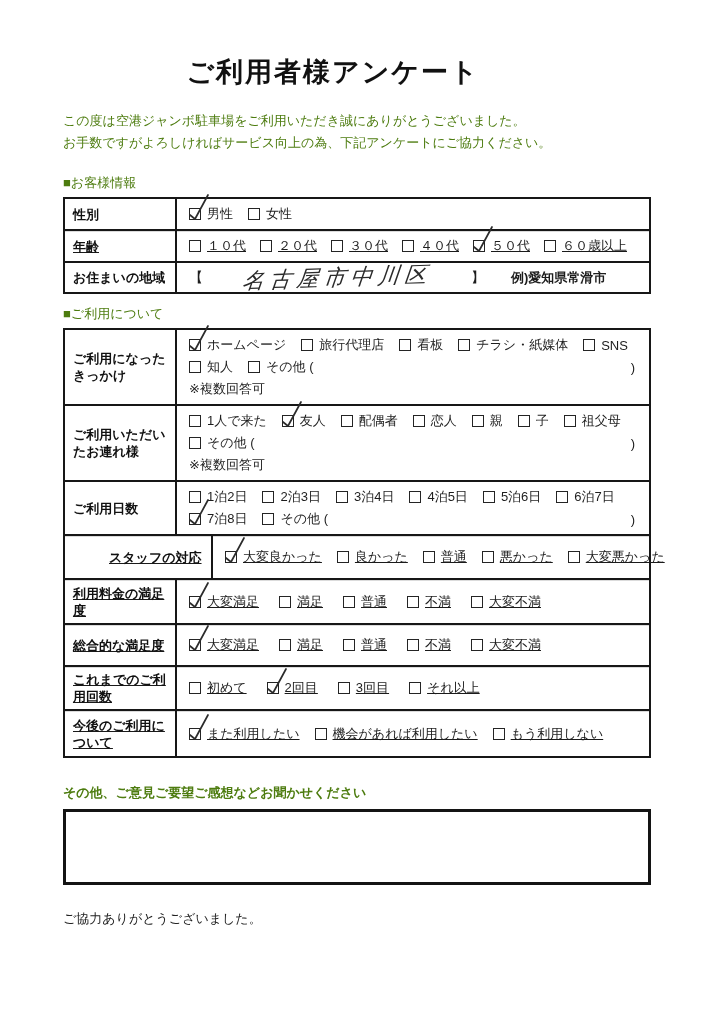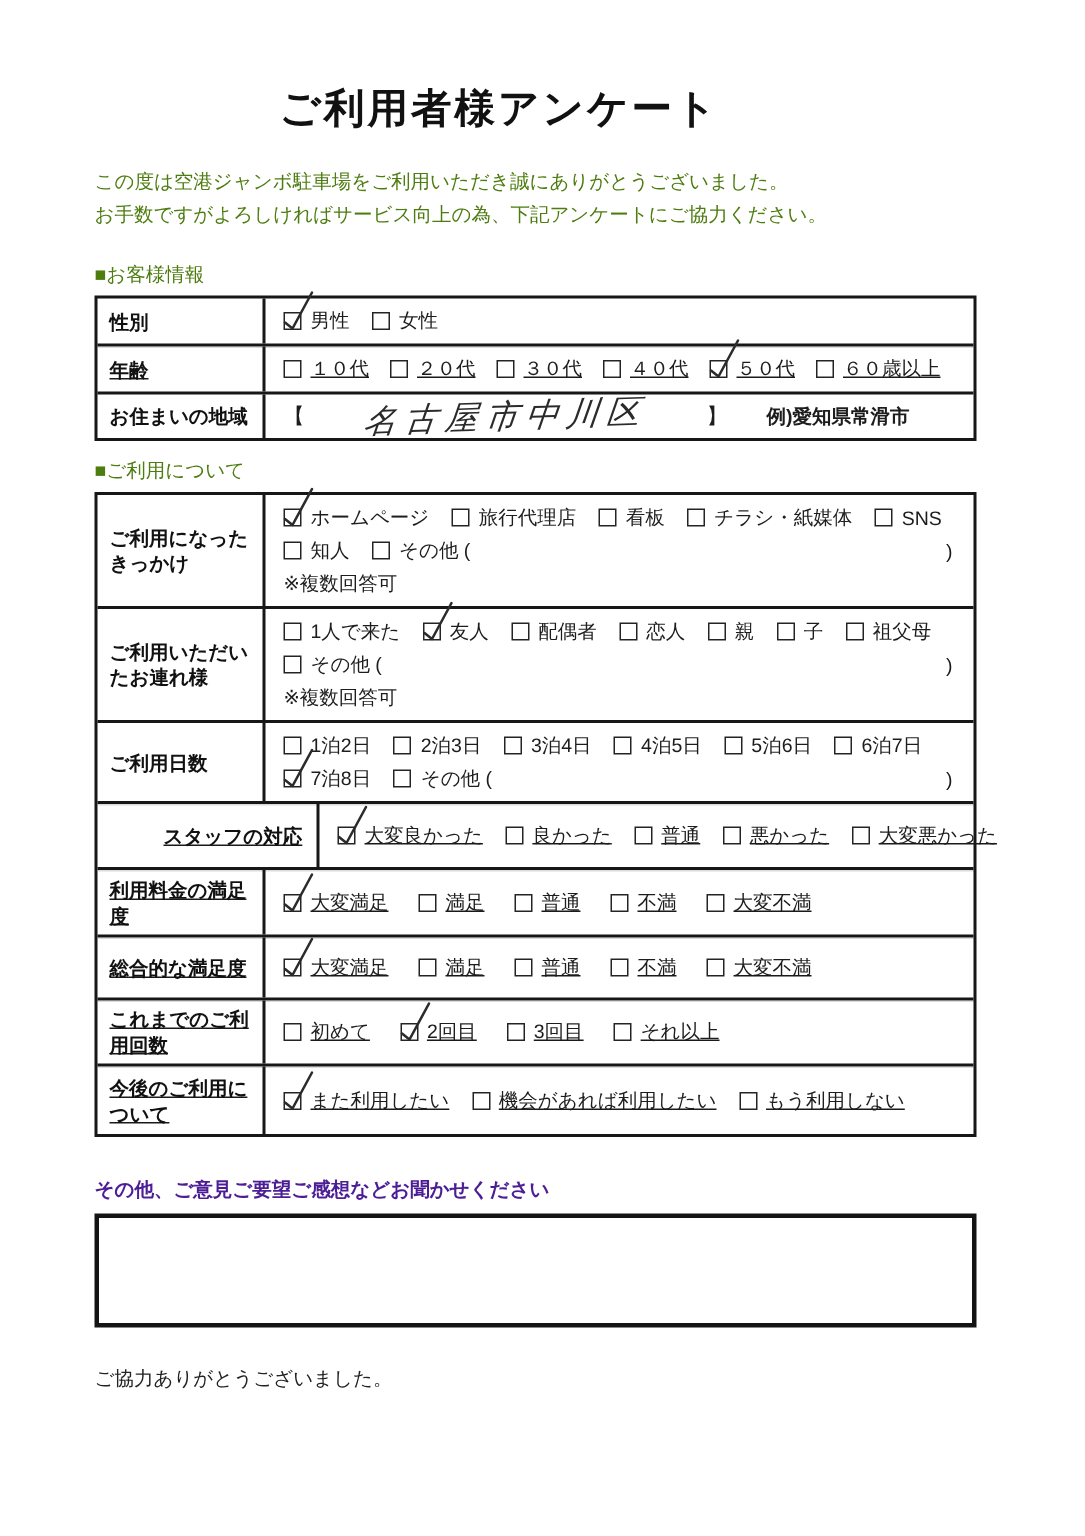--- a/index.html
+++ b/index.html
@@ -61,21 +61,21 @@
 
   .region-line{display:flex;align-items:center;width:100%;font-size:13px;}
   .bracket{font-size:14px;color:#1d1d1d;flex:none;}
   .hw{
     width:268px;flex:none;text-align:center;
     font-size:22px;font-style:italic;color:#2b2b2b;letter-spacing:5px;
     transform:rotate(-2deg) skewX(-8deg);line-height:20px;
   }
   .example{margin-left:26px;color:#1d1d1d;font-weight:bold;}
 
-  .fb-label{margin-top:26px;font-size:13px;font-weight:bold;color:#4c1d95;}
+  .fb-label{margin-top:26px;font-size:13px;font-weight:bold;color:#4d7c0f;}
   .fb-box{
     margin-top:7px;width:588px;height:76px;border:3px solid #141414;box-sizing:border-box;
     background:#fff;
   }
   .closing{margin-top:25px;font-size:13px;color:#222;}
 </style>
 </head>
 <body>
 
 <div class="page">

